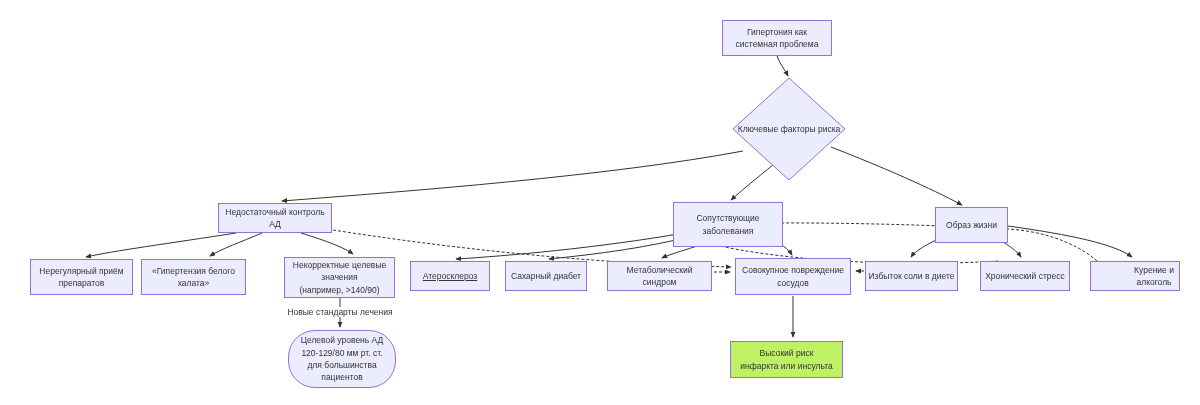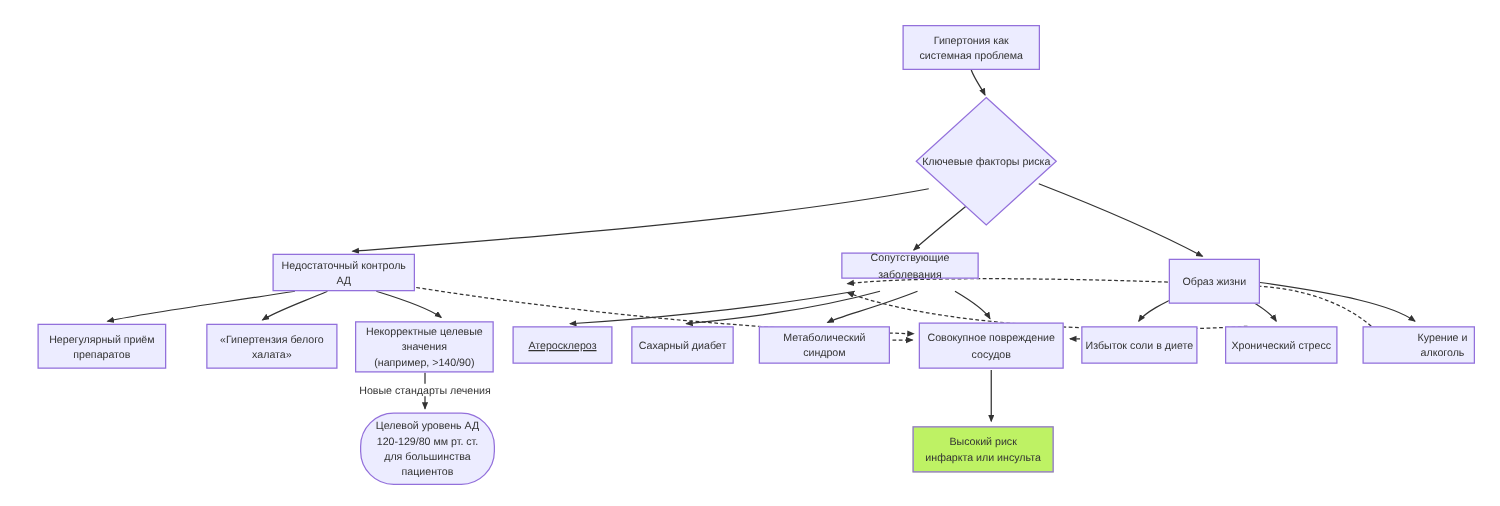--- a/index.html
+++ b/index.html
@@ -54,26 +54,26 @@
         <polygon points="789,78 845,129 789,180 733,129" fill="#ECECFF" stroke="#9370DB" stroke-width="1"></polygon>
       </g>
   </svg>
   <div id="node-layer">
       <div class="edge-label" style="left: 340px; top: 312px; background: rgb(255, 255, 255); color: rgb(51, 51, 51);">Новые стандарты лечения</div>
       <div class="node" style="left: 722px; top: 20px; width: 110px; height: 36px; background: rgb(236, 236, 255); border-color: rgb(147, 112, 219); color: rgb(51, 51, 51);">Гипертония как
 системная проблема</div>
       <div class="diamond-label" style="left: 733px; top: 121px; width: 112px; height: 16px; color: rgb(51, 51, 51);">Ключевые факторы риска</div>
       <div class="node" style="left: 218px; top: 203px; width: 114px; height: 30px; background: rgb(236, 236, 255); border-color: rgb(147, 112, 219); color: rgb(51, 51, 51);">Недостаточный контроль
 АД</div>
-      <div class="node" style="left: 673px; top: 202px; width: 110px; height: 21px; background: rgb(236, 236, 255); border-color: rgb(147, 112, 219); color: rgb(51, 51, 51);">Сопутствующие
+      <div class="node" style="left: 673px; top: 202px; width: 110px; height: 45px; background: rgb(236, 236, 255); border-color: rgb(147, 112, 219); color: rgb(51, 51, 51);">Сопутствующие
 заболевания</div>
       <div class="node" style="left: 935px; top: 207px; width: 73px; height: 36px; background: rgb(236, 236, 255); border-color: rgb(147, 112, 219); color: rgb(51, 51, 51);">Образ жизни</div>
       <div class="node" style="left: 30px; top: 259px; width: 103px; height: 36px; background: rgb(236, 236, 255); border-color: rgb(147, 112, 219); color: rgb(51, 51, 51);">Нерегулярный приём
 препаратов</div>
-      <div class="node" style="left: 165px; top: 259px; width: 105px; height: 36px; background: rgb(236, 236, 255); border-color: rgb(147, 112, 219); color: rgb(51, 51, 51);">«Гипертензия белого
+      <div class="node" style="left: 141px; top: 259px; width: 105px; height: 36px; background: rgb(236, 236, 255); border-color: rgb(147, 112, 219); color: rgb(51, 51, 51);">«Гипертензия белого
 халата»</div>
       <div class="node" style="left: 284px; top: 257px; width: 111px; height: 41px; background: rgb(236, 236, 255); border-color: rgb(147, 112, 219); color: rgb(51, 51, 51);">Некорректные целевые
 значения
 (например, &gt;140/90)</div>
       <div class="node" style="left: 410px; top: 261px; width: 80px; height: 30px; background: rgb(236, 236, 255); border-color: rgb(147, 112, 219); color: rgb(51, 51, 51); text-decoration: underline;">Атеросклероз</div>
       <div class="node" style="left: 505px; top: 261px; width: 82px; height: 30px; background: rgb(236, 236, 255); border-color: rgb(147, 112, 219); color: rgb(51, 51, 51);">Сахарный диабет</div>
       <div class="node" style="left: 607px; top: 261px; width: 105px; height: 30px; background: rgb(236, 236, 255); border-color: rgb(147, 112, 219); color: rgb(51, 51, 51);">Метаболический синдром</div>
       <div class="node" style="left: 735px; top: 258px; width: 116px; height: 37px; background: rgb(236, 236, 255); border-color: rgb(147, 112, 219); color: rgb(51, 51, 51);">Совокупное повреждение
 сосудов</div>
       <div class="node" style="left: 865px; top: 261px; width: 93px; height: 30px; background: rgb(236, 236, 255); border-color: rgb(147, 112, 219); color: rgb(51, 51, 51);">Избыток соли в диете</div>

